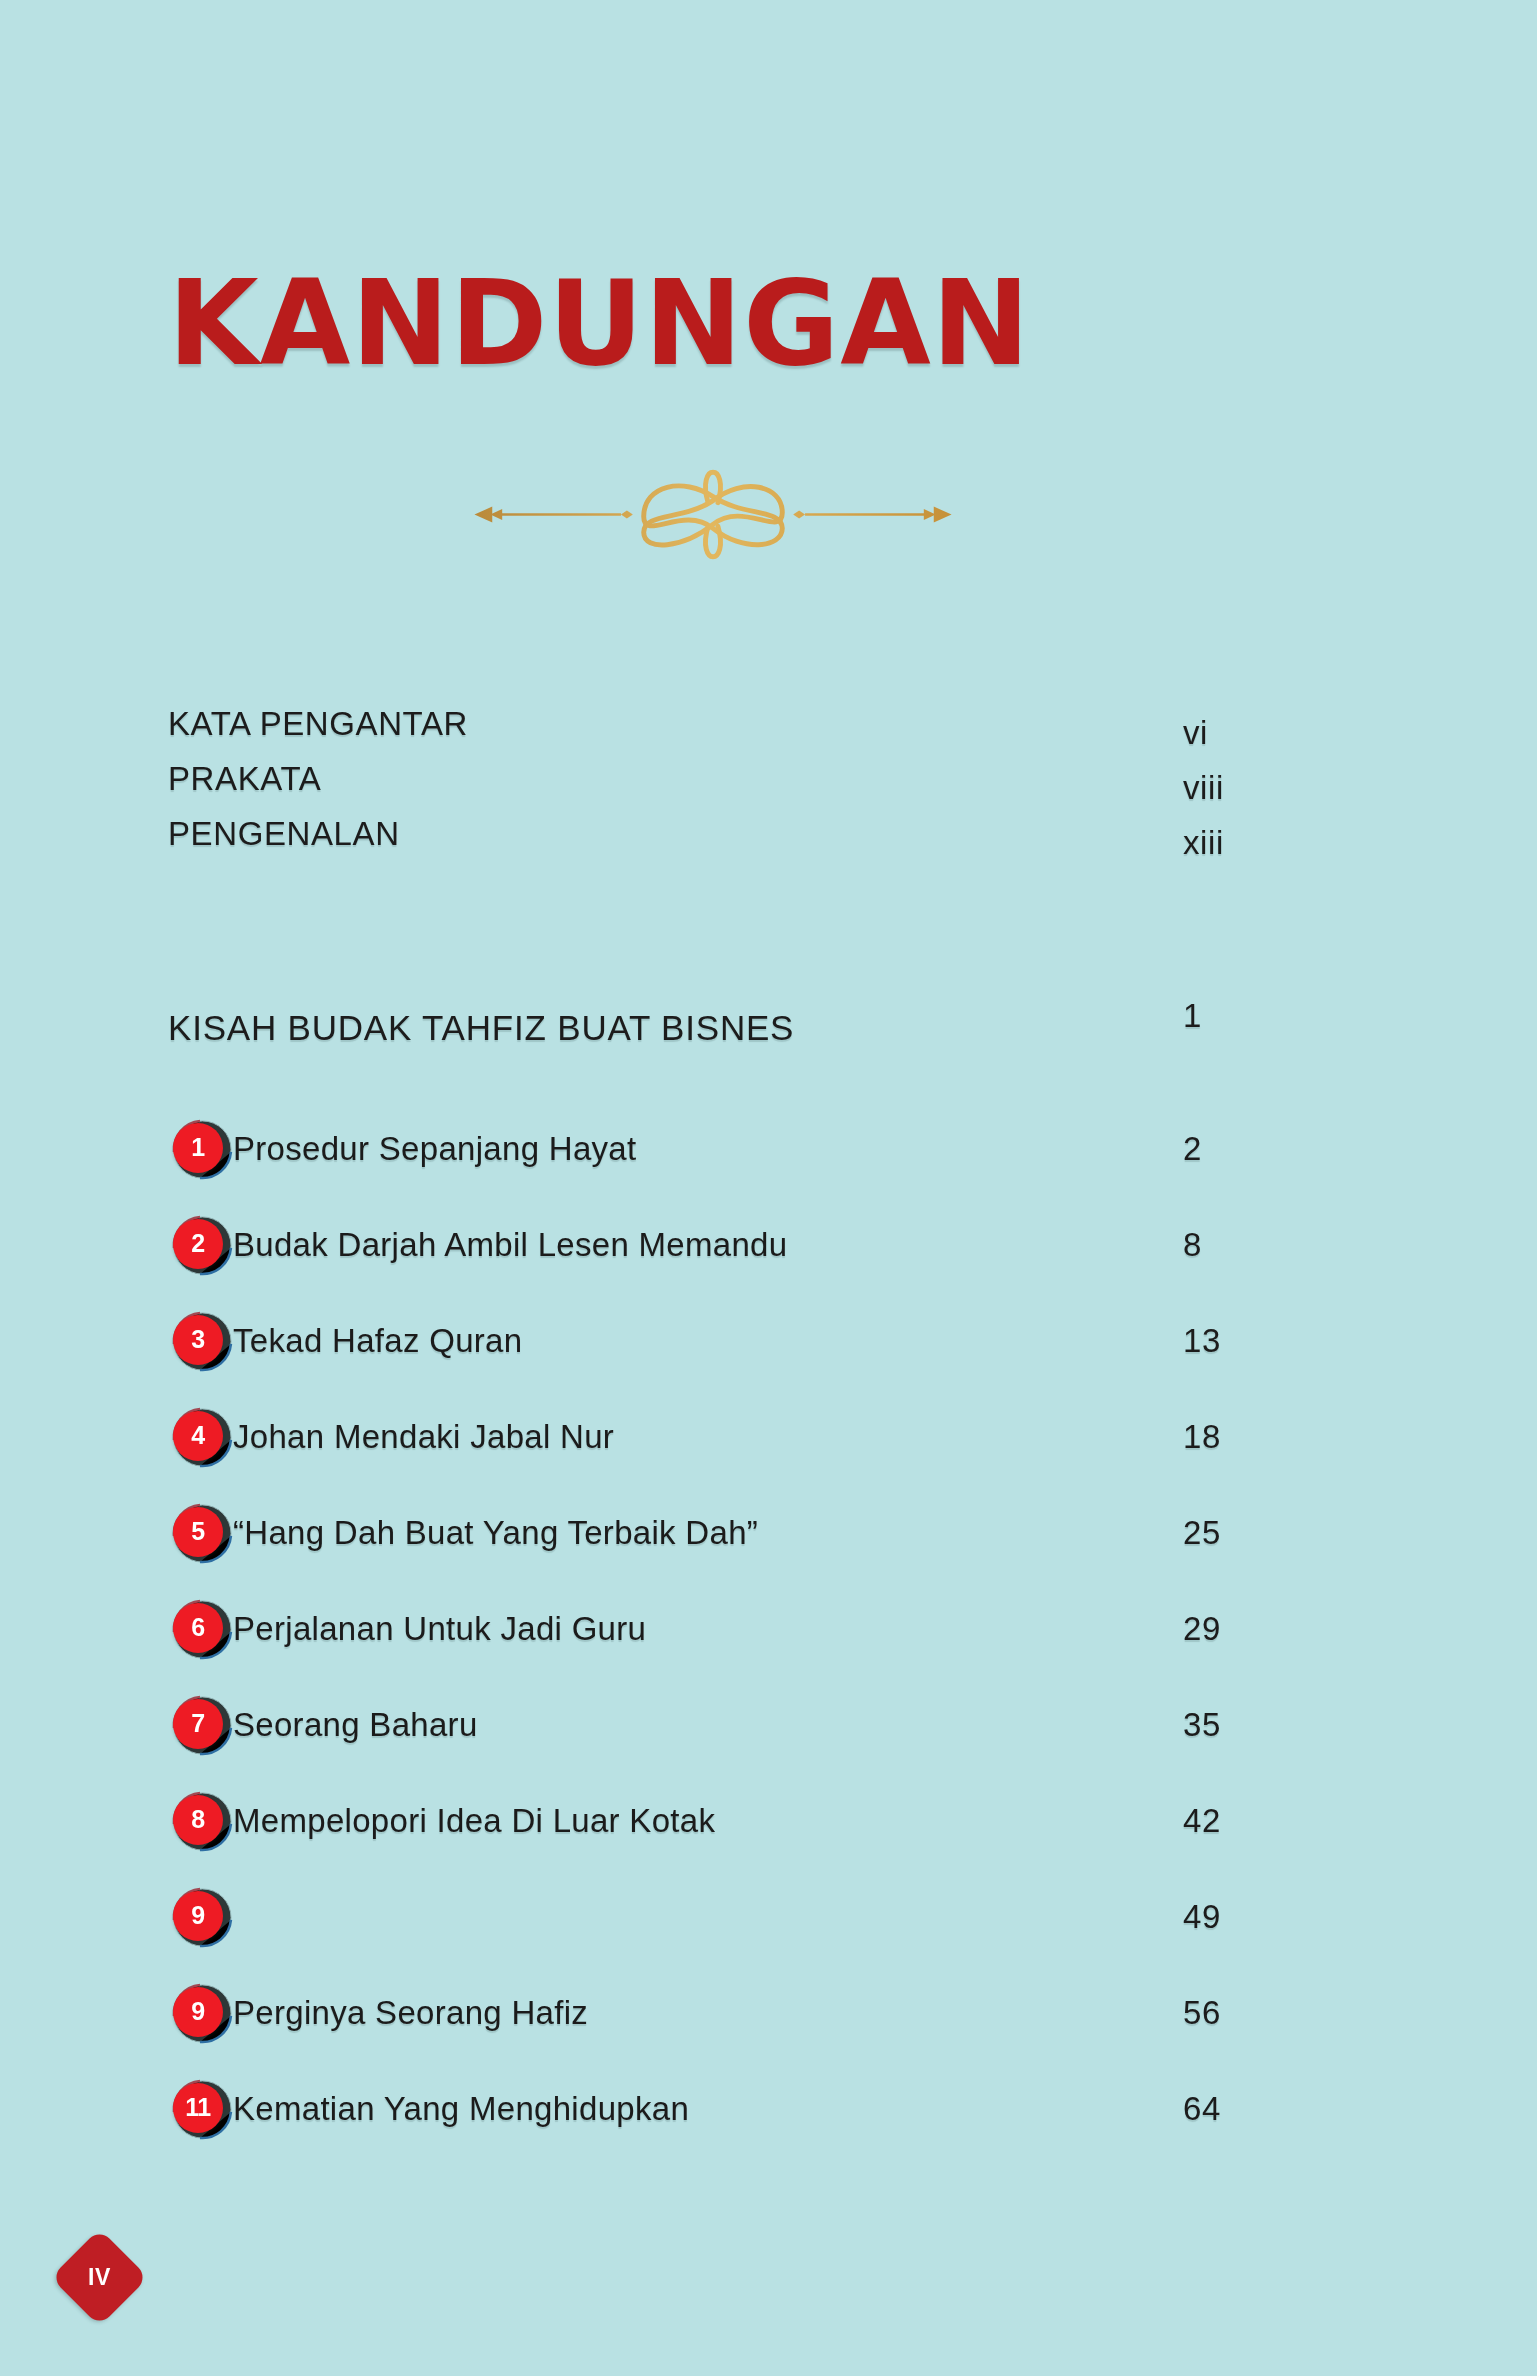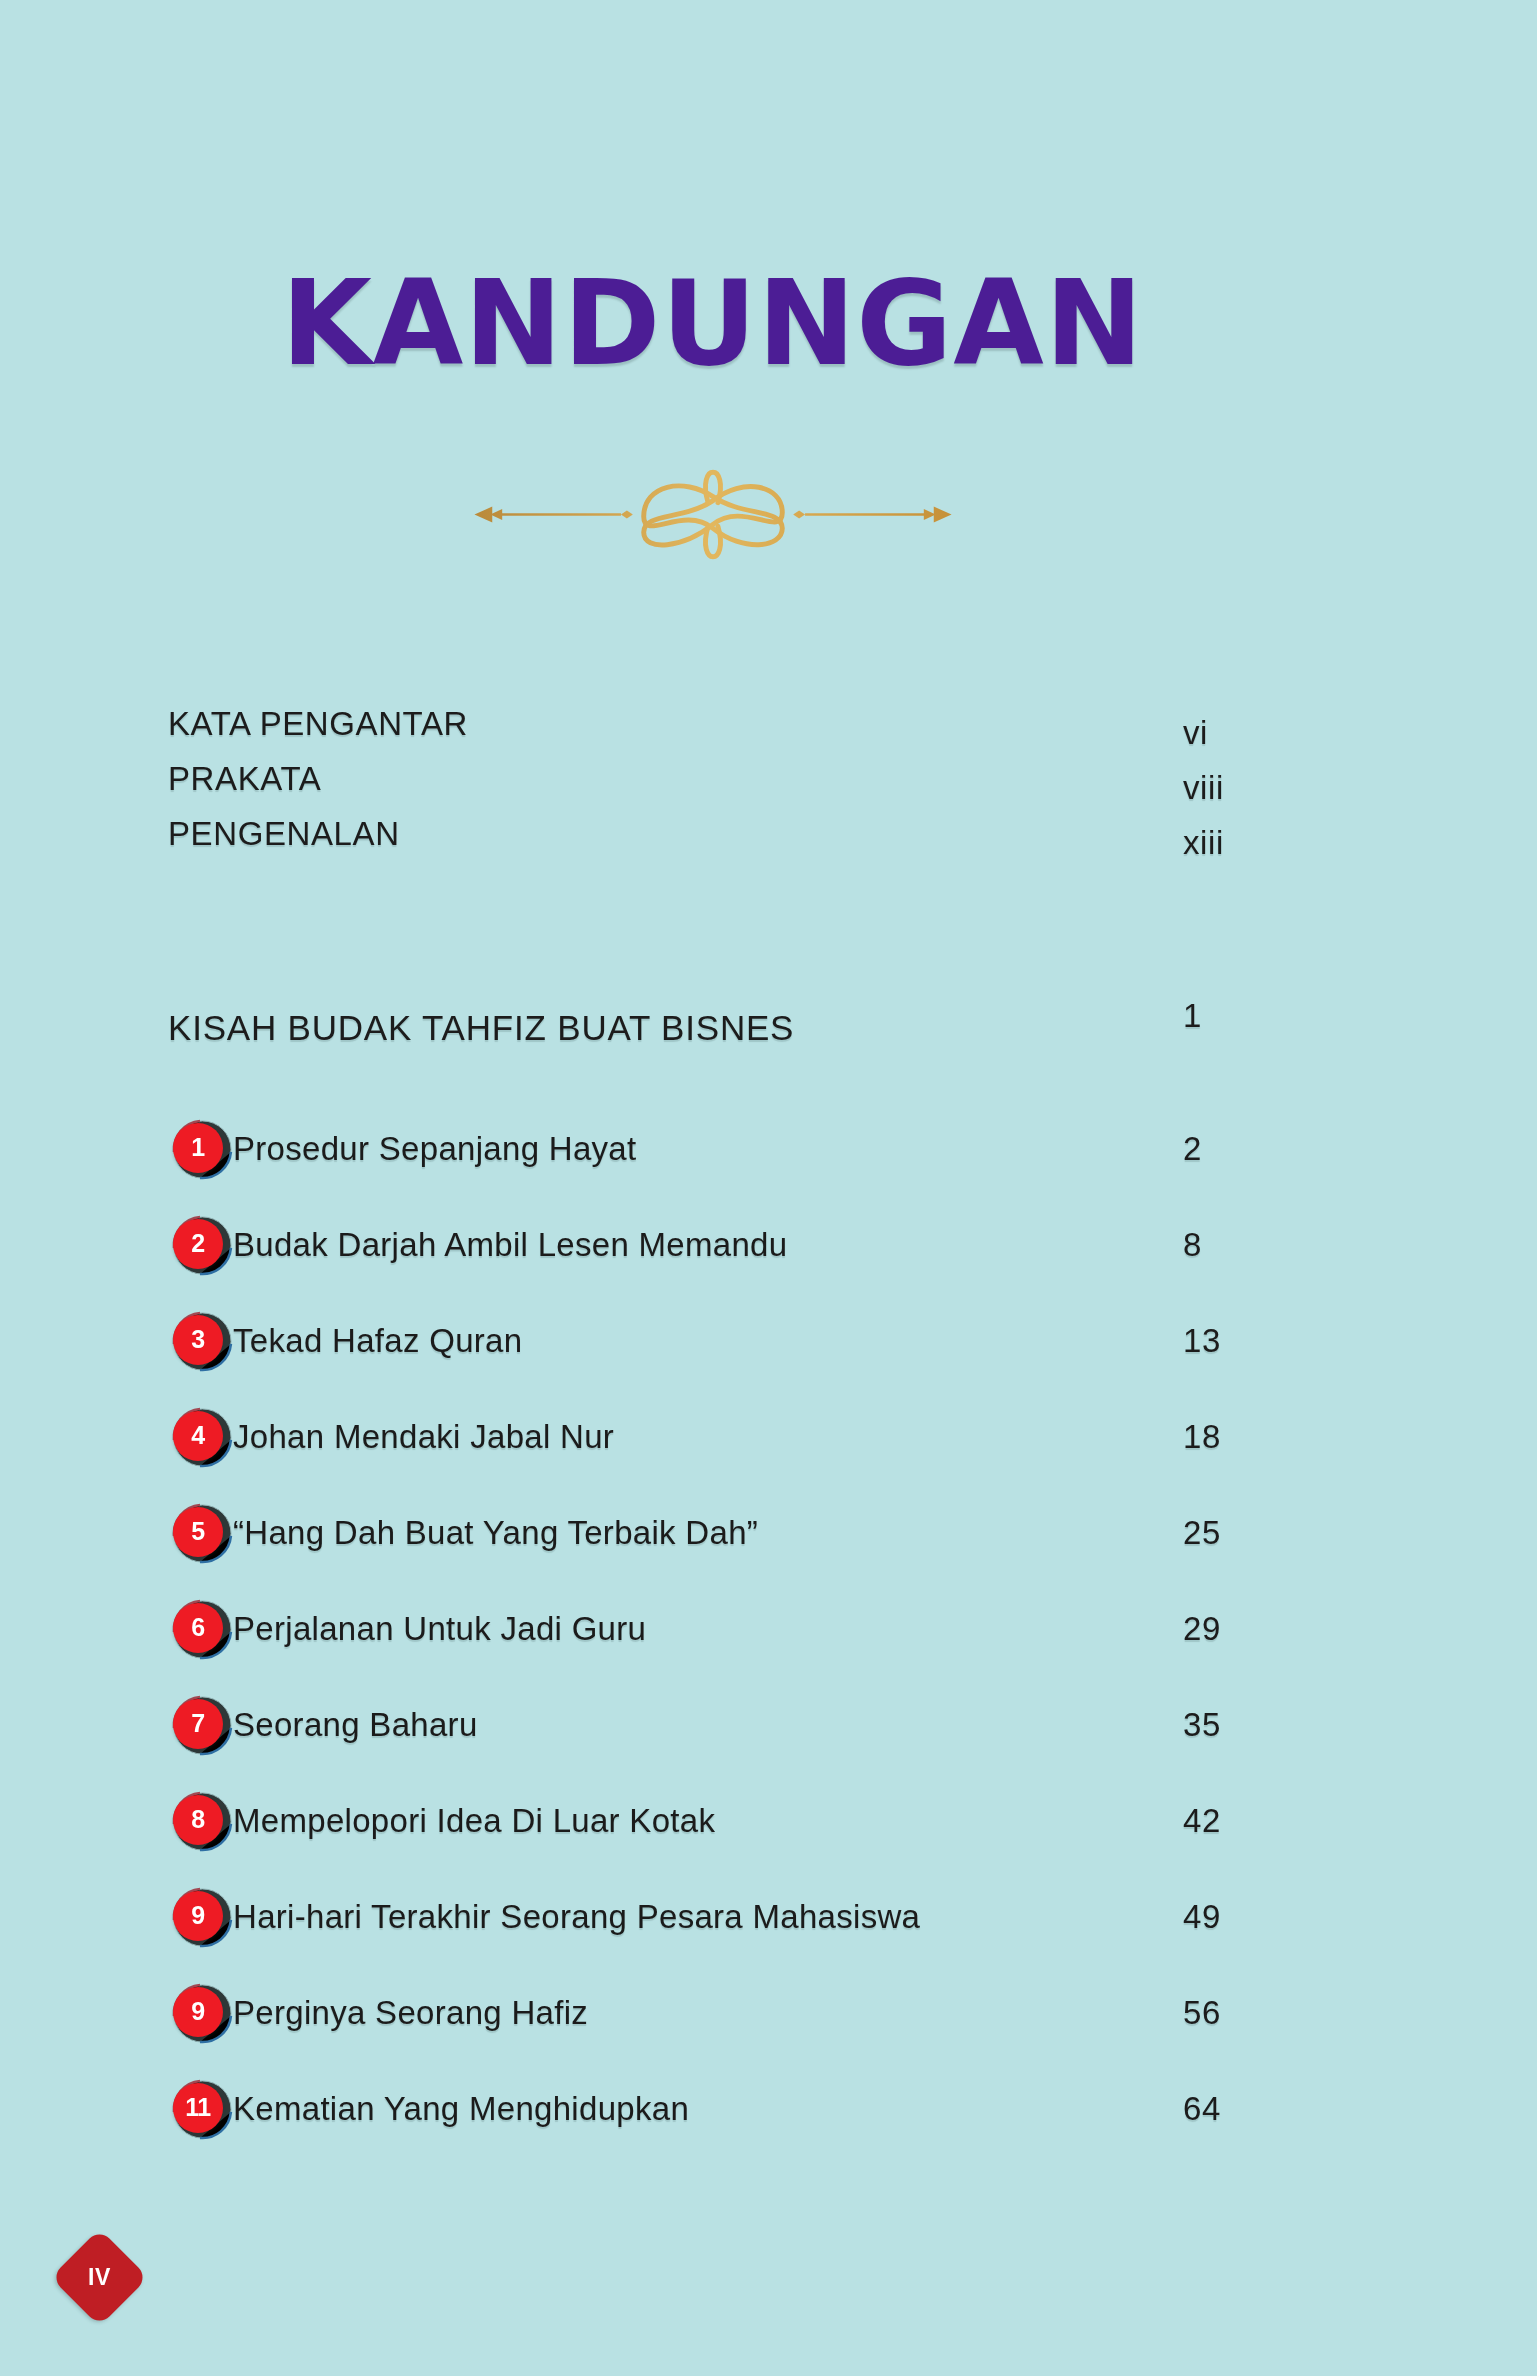--- a/index.html
+++ b/index.html
@@ -14,26 +14,26 @@
   }
   .content {
     position:absolute;
     left:168px; top:0;
     width:1089px; height:2376px;
   }
 
   
   .toc-title {
     position:absolute; top:255px; left:0; width:100%;
-    text-align:center;
+    text-align:left;
     font-family:"DejaVu Sans","Liberation Sans",sans-serif;
     font-weight:bold;
     font-size:117px;
     letter-spacing:1px;
-    color:#4c1d95;
+    color:#b91c1c;
     text-shadow:0 3px 2px rgba(20,45,45,0.18);
     white-space:nowrap;
   }
 
   
   .divider {
     position:absolute; top:450px; left:50%;
     transform:translateX(-50%);
     width:485px; height:129px;
   }
@@ -282,21 +282,20 @@
         <div class="badge">
           <svg class="ring" viewBox="0 0 66 66">
               <circle cx="35" cy="33" r="29" stroke="#86a8aa" stroke-width="1" opacity="0.75"></circle>
               <path d="M32.5 4.1 A29 29 0 0 0 6.1 35.5" stroke="#a24852" stroke-width="2.6"></path>
               <path d="M63.9 35.5 A29 29 0 0 1 32.5 61.9" stroke="#2f6fa3" stroke-width="2.6"></path>
             </svg>
           <div class="disc">
               <span>9</span>
             </div>
         </div>
-        <span class="ch-title">Hari-hari Terakhir Seorang Pesara Mahasiswa</span>
         <span class="ch-page">49</span>
       </div>
 
       <div class="ch-row">
         <div class="badge">
           <svg class="ring" viewBox="0 0 66 66">
               <circle cx="35" cy="33" r="29" stroke="#86a8aa" stroke-width="1" opacity="0.75"></circle>
               <path d="M32.5 4.1 A29 29 0 0 0 6.1 35.5" stroke="#a24852" stroke-width="2.6"></path>
               <path d="M63.9 35.5 A29 29 0 0 1 32.5 61.9" stroke="#2f6fa3" stroke-width="2.6"></path>
             </svg>

